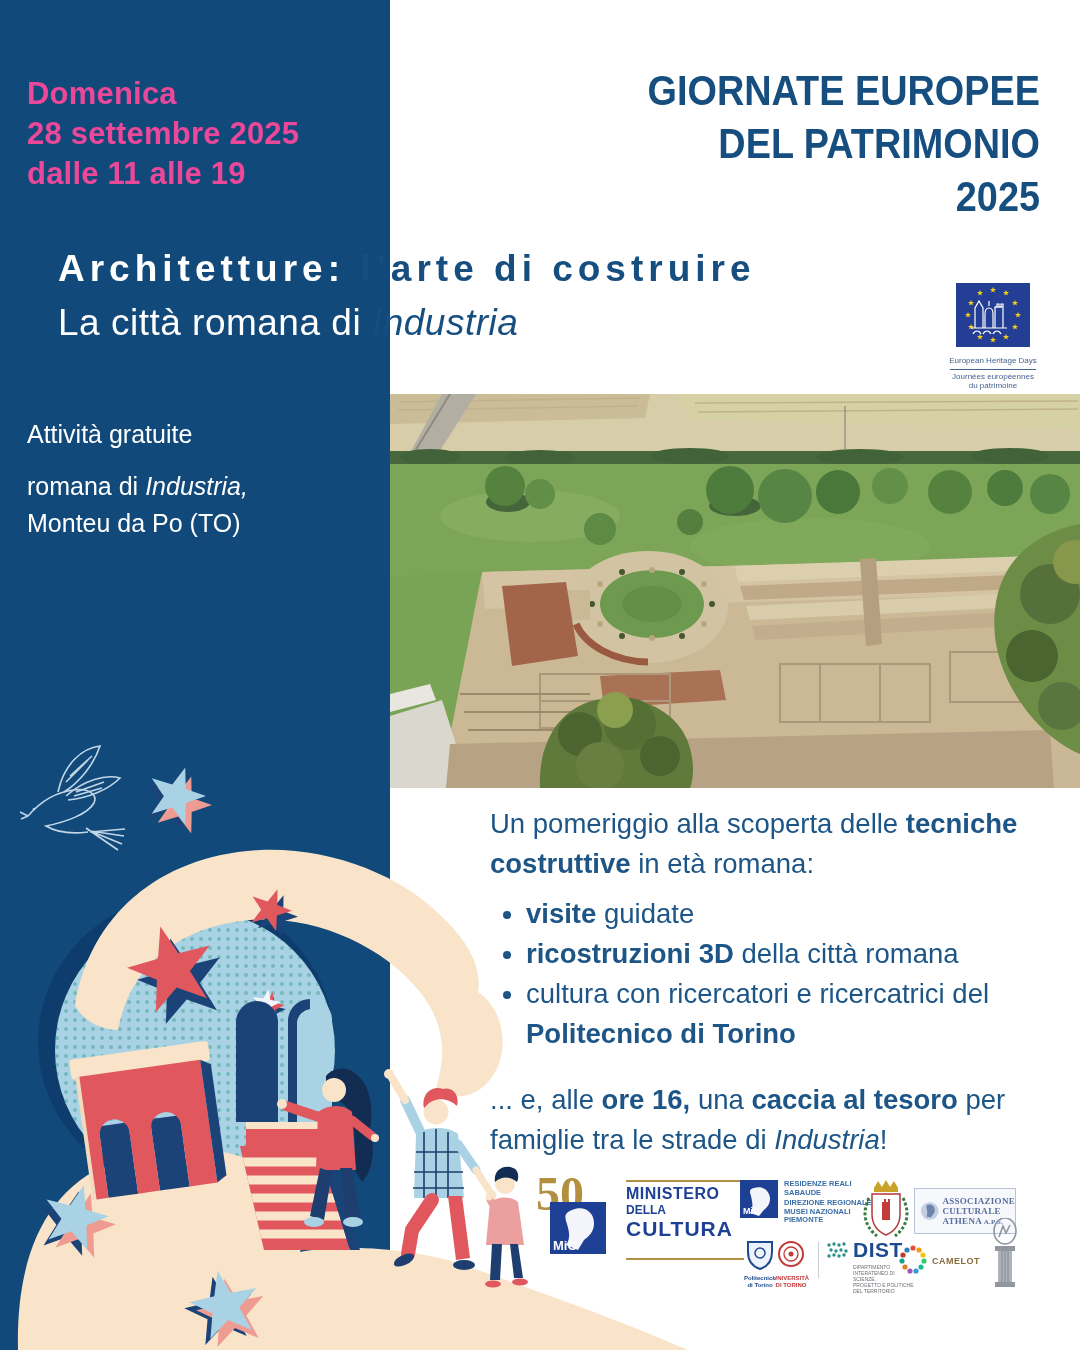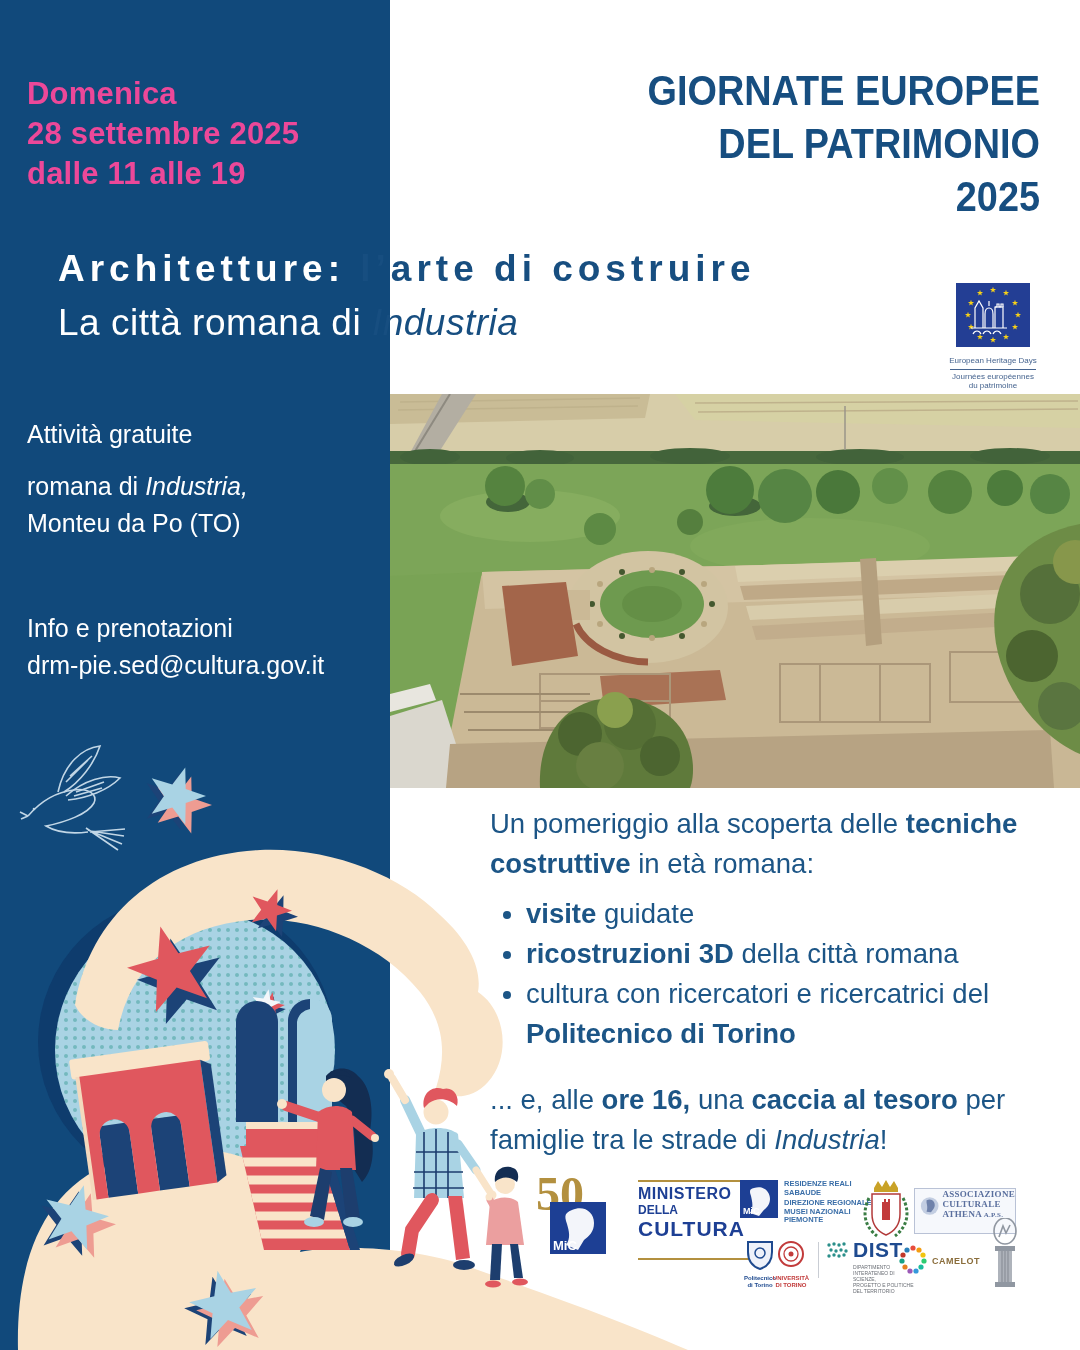--- a/index.html
+++ b/index.html
@@ -45,33 +45,33 @@
   
   .body-copy{position:absolute;left:490px;top:804px;width:562px;color:#1C5586;
              font-size:27.5px;line-height:40px;}
   .body-copy .b{font-weight:bold;}
   .bullets{margin:10px 0 0 0;padding-left:36px;}
   .bullets li{line-height:40px;}
   .outro{margin-top:26px;}
 
   
   .logo-mic50{position:absolute;left:536px;top:1168px;display:flex;gap:16px;}
-  .m50text{margin-left:12px;margin-top:12px;border-top:2px solid #B3903F;border-bottom:2px solid #B3903F;
+  .m50text{margin-left:0;margin-top:12px;border-top:2px solid #B3903F;border-bottom:2px solid #B3903F;
            padding:3px 0 4px 0;width:118px;color:#1D3F94;}
   .m50text .l1{font-size:16px;font-weight:bold;letter-spacing:.5px;line-height:18px;}
   .m50text .l2{font-size:12px;font-weight:bold;line-height:14px;}
   .m50text .l3{font-size:21px;font-weight:bold;letter-spacing:1px;line-height:23px;}
 
   .logo-museums{position:absolute;left:740px;top:1180px;display:flex;}
   .mus-text{margin-left:6px;color:#3A6EA8;font-size:7.5px;font-weight:bold;line-height:8.5px;}
   .mus-text .grp2{margin-top:2px;}
 
   .logo-stemma{position:absolute;left:862px;top:1178px;}
   .logo-athena{position:absolute;left:914px;top:1188px;width:100px;height:44px;
-               border:1px solid #B9C2D6;background:#F6F8FC;display:flex;align-items:flex-start;}
+               border:1px solid #B9C2D6;background:#F6F8FC;display:flex;align-items:center;}
   .athena-text{color:#5A6F9E;font-family:"Liberation Serif",serif;font-weight:bold;
                font-size:9px;line-height:10px;letter-spacing:.3px;}
   .athena-text .aps{font-size:7px;}
 
   .logo-polito{position:absolute;left:737px;top:1240px;width:46px;text-align:center;}
   .logo-unito{position:absolute;left:768px;top:1240px;width:46px;text-align:center;}
   .uni-label{font-size:6px;line-height:7px;font-weight:bold;margin-top:1px;}
   .logo-polito .uni-label{color:#1E4A8F;}
   .logo-unito .uni-label{color:#C23B3B;}
   .logo-divider{position:absolute;left:818px;top:1242px;width:1px;height:36px;background:#C9CDD4;}
@@ -108,24 +108,20 @@
     <div>2025</div>
   </div>
 
   <div class="title-line1"><span class="w">Architetture:</span><span class="n"> l’arte di costruire</span></div>
   <div class="title-line2"><span class="w">La città romana di </span><span class="n">Industria</span></div>
 
   <div class="side-text free">Attività gratuite</div>
   <div class="side-text loc">
     <div><span>romana di </span><span class="it">Industria,</span></div>
     <div>Monteu da Po (TO)</div>
-  </div>
-  <div class="side-text contact">
-    <div>Info e prenotazioni</div>
-    <div>drm-pie.sed@cultura.gov.it</div>
   </div>
 
   <div class="eu-logo">
     <svg width="104" height="66" viewBox="0 0 104 66">
       <defs>
         <polygon id="star" points="0,-1 0.235,-0.324 0.951,-0.309 0.38,0.124 0.588,0.809 0,0.4 -0.588,0.809 -0.38,0.124 -0.951,-0.309 -0.235,-0.324"></polygon>
       </defs>
       <rect x="15" y="0" width="74" height="64" fill="#233E94"></rect>
       <g fill="#F7D117">
         <use href="#star" transform="translate(52,7) scale(3.2)"></use>

